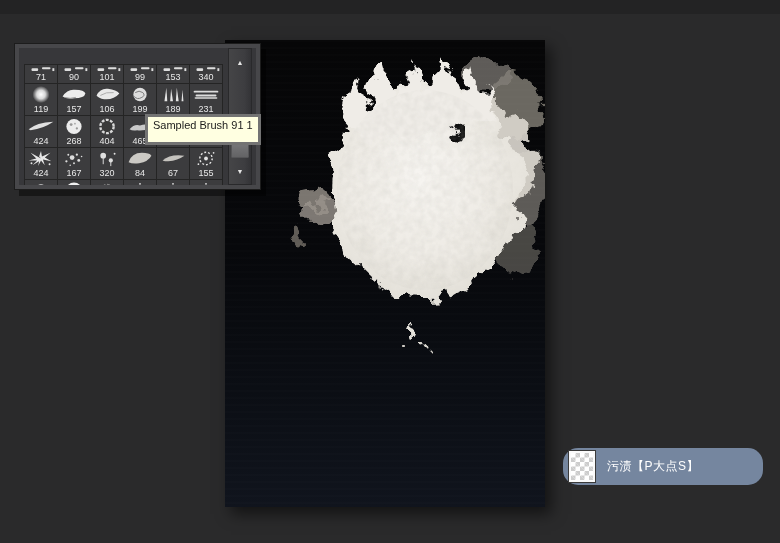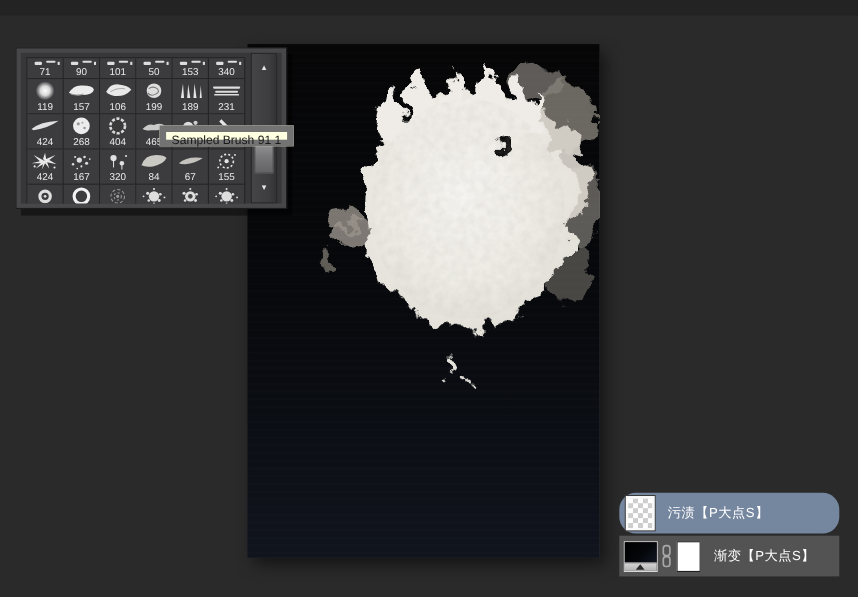--- a/index.html
+++ b/index.html
@@ -28,21 +28,21 @@
   
   .brush-panel{
     position:absolute;left:14px;top:43px;
     background:var(--panel-frame,#47474a);
     border:1px solid #1c1c1c;
     padding:4px;
     box-shadow:5px 6px 0 rgba(0,0,0,.45);
   }
   .panel-inner{position:relative;width:237px;height:137px;background:#37373a;overflow:hidden;}
   .brush-grid{
-    position:absolute;left:5px;top:4px;width:199px;
+    position:absolute;left:5px;top:16px;width:199px;
     display:grid;grid-template-columns:repeat(6,33px);
     border-left:1px solid #242424;border-top:1px solid #242424;
     box-sizing:border-box;
   }
   .cell{
     width:33px;height:32px;box-sizing:border-box;
     border-right:1px solid #242424;border-bottom:1px solid #242424;
     background:var(--panel-cell-bg,#3c3c3e);
     overflow:hidden;
   }
@@ -68,23 +68,23 @@
   .scroll-btn.up{top:6px;}
   .scroll-btn.down{bottom:6px;}
   .scroll-thumb{
     position:absolute;left:2px;right:2px;top:81px;height:26px;
     background:linear-gradient(180deg,#929294,#78787a 45%,#636365);
     border:1px solid #555557;border-radius:1px;
   }
 
   
   .tooltip{
-    position:absolute;left:145px;top:114px;height:19px;
+    position:absolute;left:145px;top:114px;height:31px;
     background:var(--tooltip-bg,#ffffe1);
-    border:6px solid #737373;
+    border:3px solid #737373;
     color:#1b1b1b;font-size:11px;line-height:17px;
     padding:0 5px;white-space:nowrap;z-index:50;
     box-sizing:border-box;
   }
 
   
   .layer-row{
     position:absolute;left:563px;width:200px;height:37px;
     display:flex;align-items:center;
     color:#fff;font-size:12px;
@@ -356,21 +356,21 @@
             </div>
             <div class="num">101</div>
           </div>
 
           <div class="cell clipped">
             <div class="thumb">
               <svg viewBox="0 0 30 20">
                 <use href="#sym-sliver"></use>
               </svg>
             </div>
-            <div class="num">50</div>
+            <div class="num">99</div>
           </div>
 
           <div class="cell clipped">
             <div class="thumb">
               <svg viewBox="0 0 30 20">
                 <use href="#sym-sliver"></use>
               </svg>
             </div>
             <div class="num">153</div>
           </div>
@@ -612,26 +612,14 @@
     </div>
   </div>
 
   <div class="tooltip">Sampled Brush 91 1</div>
 
   <div class="layer-row selected" style="top:448px;">
     <div class="thumb-checker"></div>
     <div class="layer-label">污渍【P大点S】</div>
   </div>
 
-  <div class="layer-row normal" style="top:487px;">
-    <div class="thumb-gradient">
-      <div class="grad-preview"></div>
-      <div class="grad-bar"></div>
-    </div>
-    <svg class="link-icon" viewBox="0 0 10 24">
-      <rect x="2" y="2" width="6" height="9" rx="2.5" fill="none" stroke="#a8a8a8" stroke-width="1.5"></rect>
-      <rect x="2" y="12" width="6" height="9" rx="2.5" fill="none" stroke="#a8a8a8" stroke-width="1.5"></rect>
-    </svg>
-    <div class="thumb-mask"></div>
-    <div class="layer-label">渐变【P大点S】</div>
-  </div>
 
 </div>
 
 </body></html>

